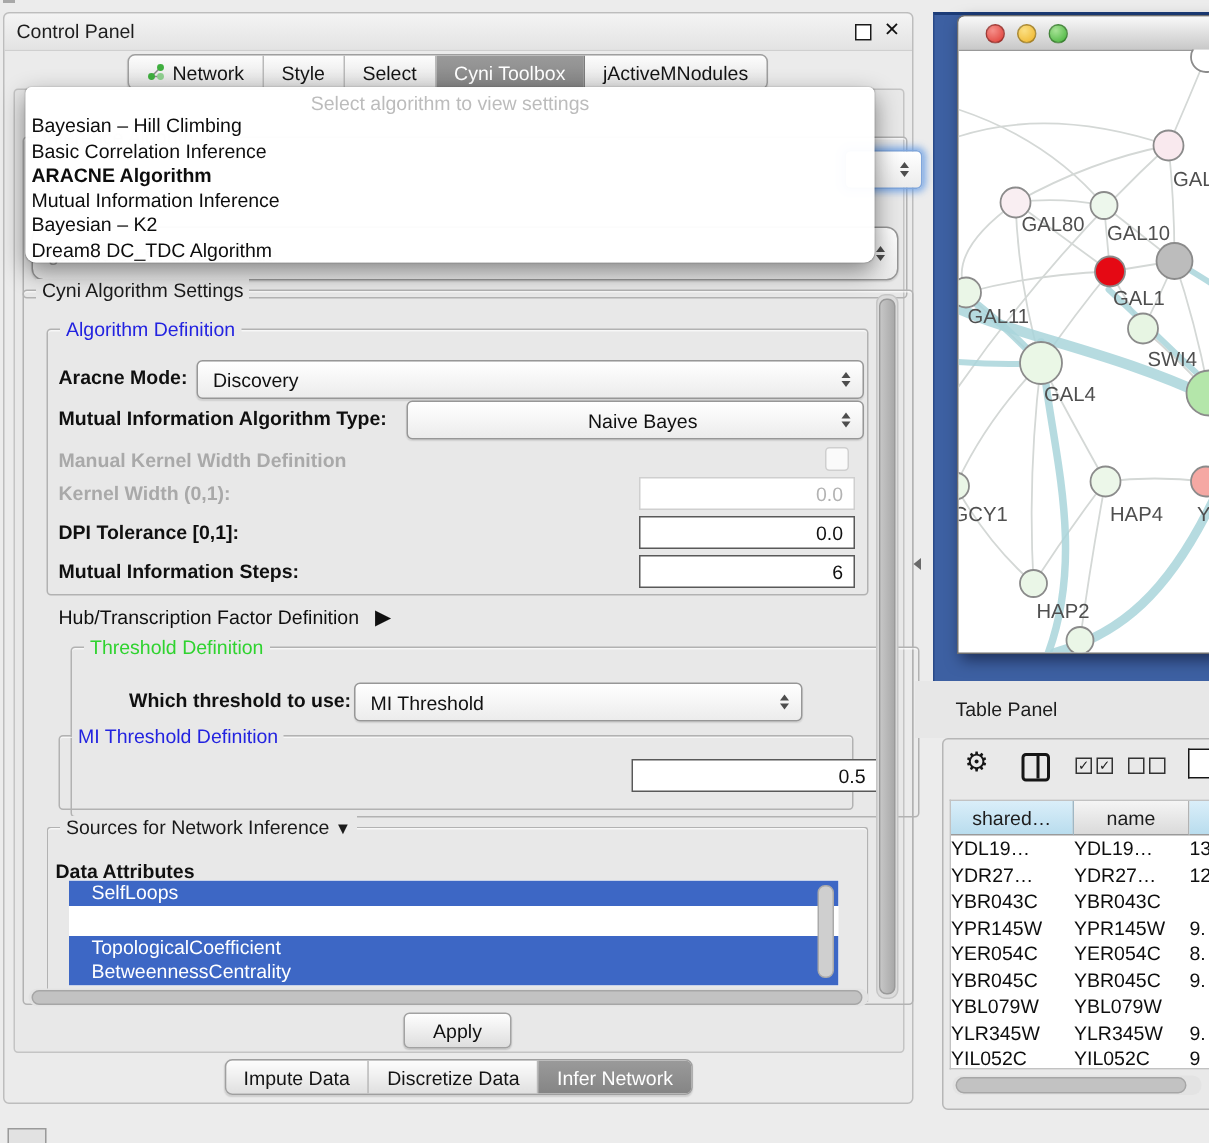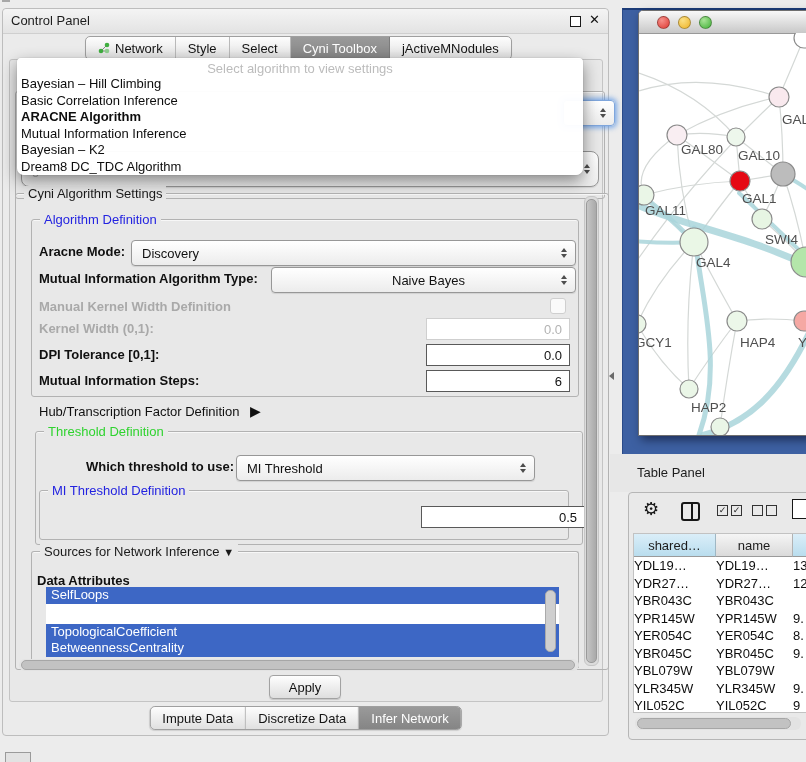--- a/index.html
+++ b/index.html
@@ -47,21 +47,21 @@
   
   #dd{left:14px;top:49px;width:566px;height:117px;background:rgba(255,255,255,.97);
       border-radius:4px 4px 7px 7px;box-shadow:0 6px 16px rgba(0,0,0,.45),0 0 1px rgba(0,0,0,.35);z-index:30;}
   #dd-placeholder{width:100%;text-align:center;padding-top:3px;font-size:13px;color:#bcbcbc;}
   .dd-item{font-size:13px;line-height:16.5px;padding-left:4px;color:#0d0d0d;white-space:nowrap;}
   .dd-item.bold{font-weight:bold;}
   
   .ghost{color:rgba(40,40,40,.18)!important;}
   
   #attr-list{left:43px;top:578px;width:513px;height:70px;background:#fff;overflow:hidden;}
-  .attr-item{background:#3d67c5;color:#fff;font-size:13px;line-height:16.5px;padding-left:5px;white-space:nowrap;}
+  .attr-item{background:#3d67c5;color:#fff;font-size:13px;line-height:16.5px;padding-left:15px;white-space:nowrap;}
   #attr-vsb{position:absolute;right:3px;top:3px;width:9px;height:60px;background:#cfcfcf;border:1px solid #aaa;border-radius:5px;}
   
   .vtrack{position:absolute;background:#dcdcdc;border-radius:6px;border:1px solid #c6c6c6;}
   .vthumb{position:absolute;left:1px;right:1px;top:2px;bottom:2px;border-radius:5px;
           background:linear-gradient(90deg,#c6c6c6,#a9a9a9);border:1px solid #9a9a9a;}
   .htrack{position:absolute;background:#e3e3e3;border-radius:6px;}
   .hthumb{position:absolute;top:1px;bottom:1px;border-radius:6px;background:#c2c2c2;border:1px solid #a6a6a6;}
   
   #apply-btn{left:266px;top:666px;width:70px;height:22px;border:1px solid #a2a2a2;border-radius:4px;
              background:linear-gradient(#fefefe,#dedede);font-size:13px;color:#111;
@@ -205,21 +205,21 @@
     <div class="lbl" style="left:36px;top:338px;">DPI Tolerance [0,1]:</div>
     <div class="field" style="left:423px;top:335px;width:135px;">0.0</div>
     <div class="lbl" style="left:36px;top:364px;">Mutual Information Steps:</div>
     <div class="field" style="left:423px;top:361px;width:135px;">6</div>
 
     <div class="lbl plain" style="left:36px;top:394px;">
       <span>Hub/Transcription Factor Definition</span>
       <span style="margin-left:7px;font-size:14px;">▶</span>
     </div>
 
-    <div class="grp" style="left:32px;top:422px;width:546px;height:112px;">
+    <div class="grp" style="left:44px;top:422px;width:546px;height:112px;padding-left:18px;">
       <span class="cap green">Threshold Definition</span>
     </div>
     <div class="lbl" style="left:83px;top:450px;">Which threshold to use:</div>
     <div class="combo" style="left:233px;top:446px;width:287px;">
       <span>MI Threshold</span>
       <span class="stp">
           <i class="up"></i>
           <i class="dn"></i>
         </span>
     </div>

